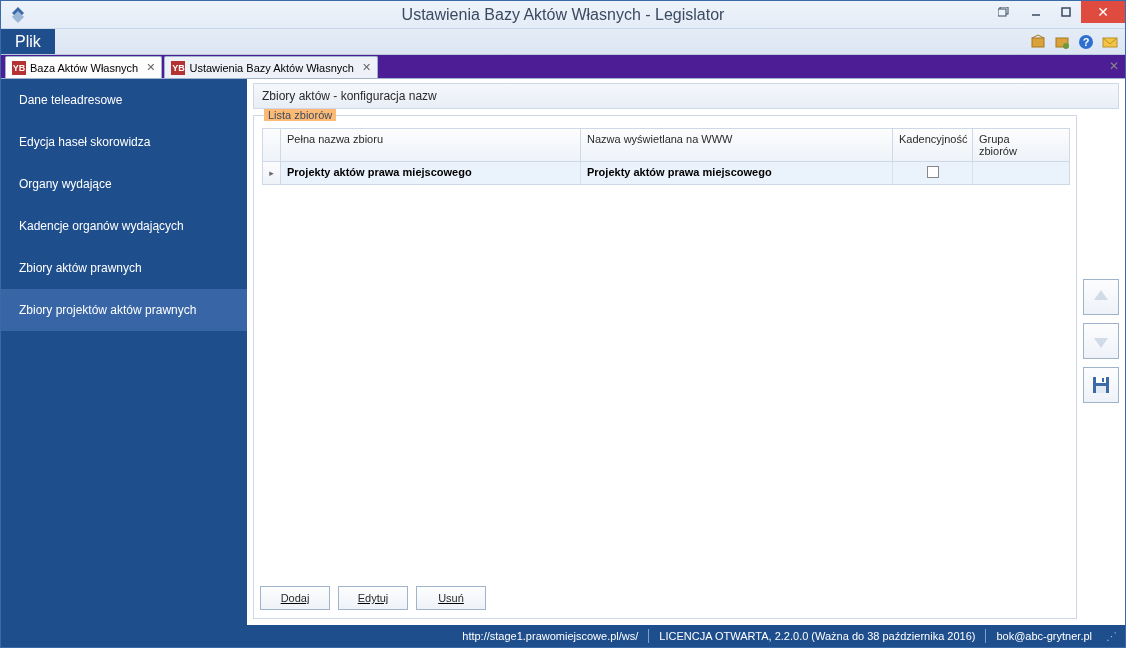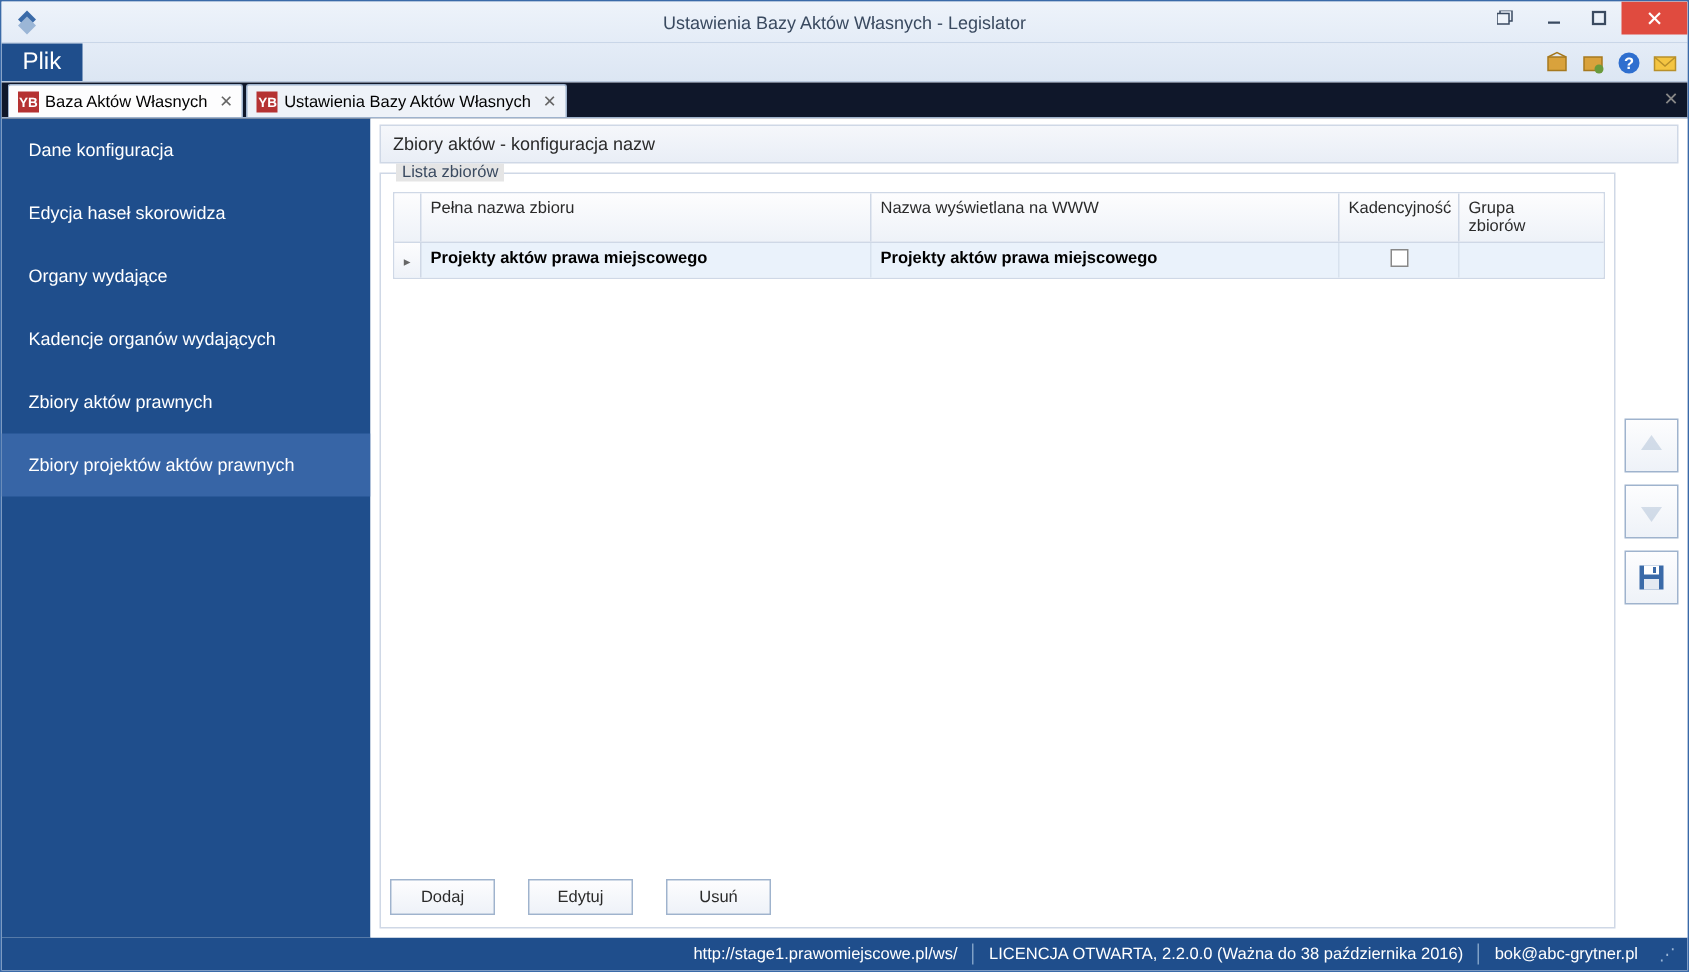--- a/index.html
+++ b/index.html
@@ -1,65 +1,65 @@
 <!DOCTYPE html>
 <html><head>
 <meta charset="utf-8">
 <style>
 * { margin: 0; padding: 0; box-sizing: border-box; font-family: "Segoe UI", Tahoma, sans-serif; }
 body { width: 1126px; height: 648px; background: #fff; border: 1px solid #3a6aa8; display: flex; flex-direction: column; overflow: hidden; }
 
 .titlebar { height: 28px; background: linear-gradient(#eef3fa,#e4ecf7); display: flex; align-items: center; position: relative; border-bottom: 1px solid #c9d6e8; }
 .titlebar .logo { width: 18px; height: 18px; margin-left: 8px; }
-.titlebar .title { position: absolute; left: 50%; transform: translateX(-50%); font-size: 12px; color: #3a4a60; }
+.titlebar .title { position: absolute; left: 50%; transform: translateX(-50%); font-size: 16px; color: #3a4a60; }
 .titlebar .winbtns { position: absolute; right: 0; top: 0; display: flex; }
 .titlebar .wb { width: 30px; height: 22px; display: flex; align-items: center; justify-content: center; font-size: 12px; color: #3a4a60; }
 .titlebar .wb.restore { margin-right: 2px; }
 .titlebar .wb.close { width: 44px; height: 22px; background: #e04b3f; color: #fff; font-size: 14px; }
 
 .menubar { height: 26px; background: linear-gradient(#e4ecf7,#dce6f3); display: flex; align-items: stretch; border-bottom: 1px solid #b9c8dd; position: relative; }
 .menubar .menu-item { background: #1f4e8c; color: #fff; padding: 0 14px; display: flex; align-items: center; font-size: 16px; }
 .menubar .right-icons { position: absolute; right: 6px; top: 0; height: 100%; display: flex; align-items: center; gap: 6px; }
 .r-icon { width: 18px; height: 18px; display: flex; align-items: center; justify-content: center; }
 
-.tabbar { height: 24px; background: #0f172a; display: flex; align-items: flex-end; border-bottom: 1px solid #9fb3cd; position: relative; padding-left: 4px; }
+.tabbar { height: 24px; background: #4c1d95; display: flex; align-items: flex-end; border-bottom: 1px solid #9fb3cd; position: relative; padding-left: 4px; }
 .tab { height: 22px; background: #fdfdfe; border: 1px solid #9fb3cd; border-bottom: none; border-radius: 2px 2px 0 0; display: flex; align-items: center; padding: 0 6px; font-size: 11px; margin-right: 2px; }
 .tab.inactive { background: #eef2f8; }
 .tab .tabicon { width: 14px; height: 14px; background: #b53232; margin-right: 4px; display: flex; align-items: center; justify-content: center; color: #fff; font-size: 9px; font-weight: bold; }
 .tab .tabclose { margin-left: 8px; color: #666; font-size: 11px; }
 .tabbar .overflow-x { position: absolute; right: 6px; top: 4px; color: #888; font-size: 12px; }
 
 .content { flex: 1; display: flex; min-height: 0; }
 
 .sidebar { width: 246px; background: #1f4e8c; display: flex; flex-direction: column; }
 .sidebar .navitem { color: #fff; font-size: 12px; padding: 14px 18px; cursor: pointer; }
 .sidebar .navitem.active { background: #3765a6; }
 
 .main { flex: 1; display: flex; flex-direction: column; position: relative; background: #fff; }
 .section-header { height: 26px; background: linear-gradient(#f5f7fb,#e9eef6); border: 1px solid #cfd8e6; margin: 4px 6px 0 6px; display: flex; align-items: center; padding: 0 8px; font-size: 12px; font-weight: normal; color: #2a2a2a; }
 
 .fieldset-wrap { flex: 1; margin: 6px 48px 6px 6px; border: 1px solid #cfd8e6; position: relative; display: flex; flex-direction: column; }
-.fieldset-legend { position: absolute; top: -7px; left: 10px; background: #e5e5e5; padding: 0 4px; font-size: 11px; color: #3a4a60; }
+.fieldset-legend { position: absolute; top: -7px; left: 10px; background: #fdba74; padding: 0 4px; font-size: 11px; color: #3a4a60; }
 
 .grid { margin: 12px 6px 0 8px; border: 1px solid #cfd8e6; flex: 0; }
 .grid-header { display: flex; background: linear-gradient(#fdfdfe,#eef2f8); border-bottom: 1px solid #cfd8e6; }
 .grid-header .gh { font-size: 11px; color: #2a2a2a; padding: 4px 6px; border-right: 1px solid #cfd8e6; }
 .grid-header .gh:last-child { border-right: none; }
 .grid-row { display: flex; background: #eaf2fb; }
 .grid-row .rowmark { width: 18px; display: flex; align-items: center; justify-content: center; background: linear-gradient(#fdfdfe,#eef2f8); border-right: 1px solid #cfd8e6; font-size: 9px; color: #666; }
 .grid-row .gc { font-size: 11px; padding: 4px 6px; border-right: 1px solid #d8e2ee; font-weight: bold; }
 .grid-row .gc:last-child { border-right: none; }
 .gh0, .gc0 { width: 300px; }
 .gh1, .gc1 { width: 312px; }
 .gh2, .gc2 { width: 80px; text-align: left; }
 .gc2 { text-align: center; }
 .gh3, .gc3 { width: 82px; }
 .checkbox { display: inline-block; width: 12px; height: 12px; border: 1px solid #888; background: #fff; }
 
-.btnrow { padding: 8px 6px; display: flex; gap: 22px; border-top: none; margin-top: auto; }
+.btnrow { padding: 8px 6px; display: flex; gap: 8px; border-top: none; margin-top: auto; text-decoration: underline; }
 .btn { min-width: 70px; height: 24px; background: linear-gradient(#fdfdfe,#eef2f8); border: 1px solid #9fb3cd; font-size: 11px; color: #2a2a2a; cursor: pointer; }
 
 .sidebtns { position: absolute; right: 6px; top: 200px; display: flex; flex-direction: column; gap: 8px; }
 .sbtn { width: 36px; height: 36px; background: linear-gradient(#fdfdfe,#eef2f8); border: 1px solid #9fb3cd; display: flex; align-items: center; justify-content: center; }
 .sbtn.disabled svg { opacity: 0.35; }
 
 .statusbar { height: 22px; background: #1f4e8c; color: #fff; display: flex; align-items: center; justify-content: flex-end; font-size: 11px; padding: 0 8px; gap: 10px; }
 .statusbar .sep { border-left: 1px solid #7fa0c6; height: 14px; }
 .statusbar .grip { margin-left: 4px; color: #9bb6d6; }
 </style>
@@ -134,21 +134,21 @@
   <div class="tab inactive">
     <span class="tabicon">YB</span>
     <span>Ustawienia Bazy Aktów Własnych</span>
     <span class="tabclose">✕</span>
   </div>
   <div class="overflow-x">✕</div>
 </div>
 
 <div class="content">
   <div class="sidebar">
-    <div class="navitem">Dane konfiguracja</div>
+    <div class="navitem">Dane teleadresowe</div>
     <div class="navitem">Edycja haseł skorowidza</div>
     <div class="navitem">Organy wydające</div>
     <div class="navitem">Kadencje organów wydających</div>
     <div class="navitem">Zbiory aktów prawnych</div>
     <div class="navitem active">Zbiory projektów aktów prawnych</div>
   </div>
 
   <div class="main">
     <div class="section-header">Zbiory aktów - konfiguracja nazw</div>
 

